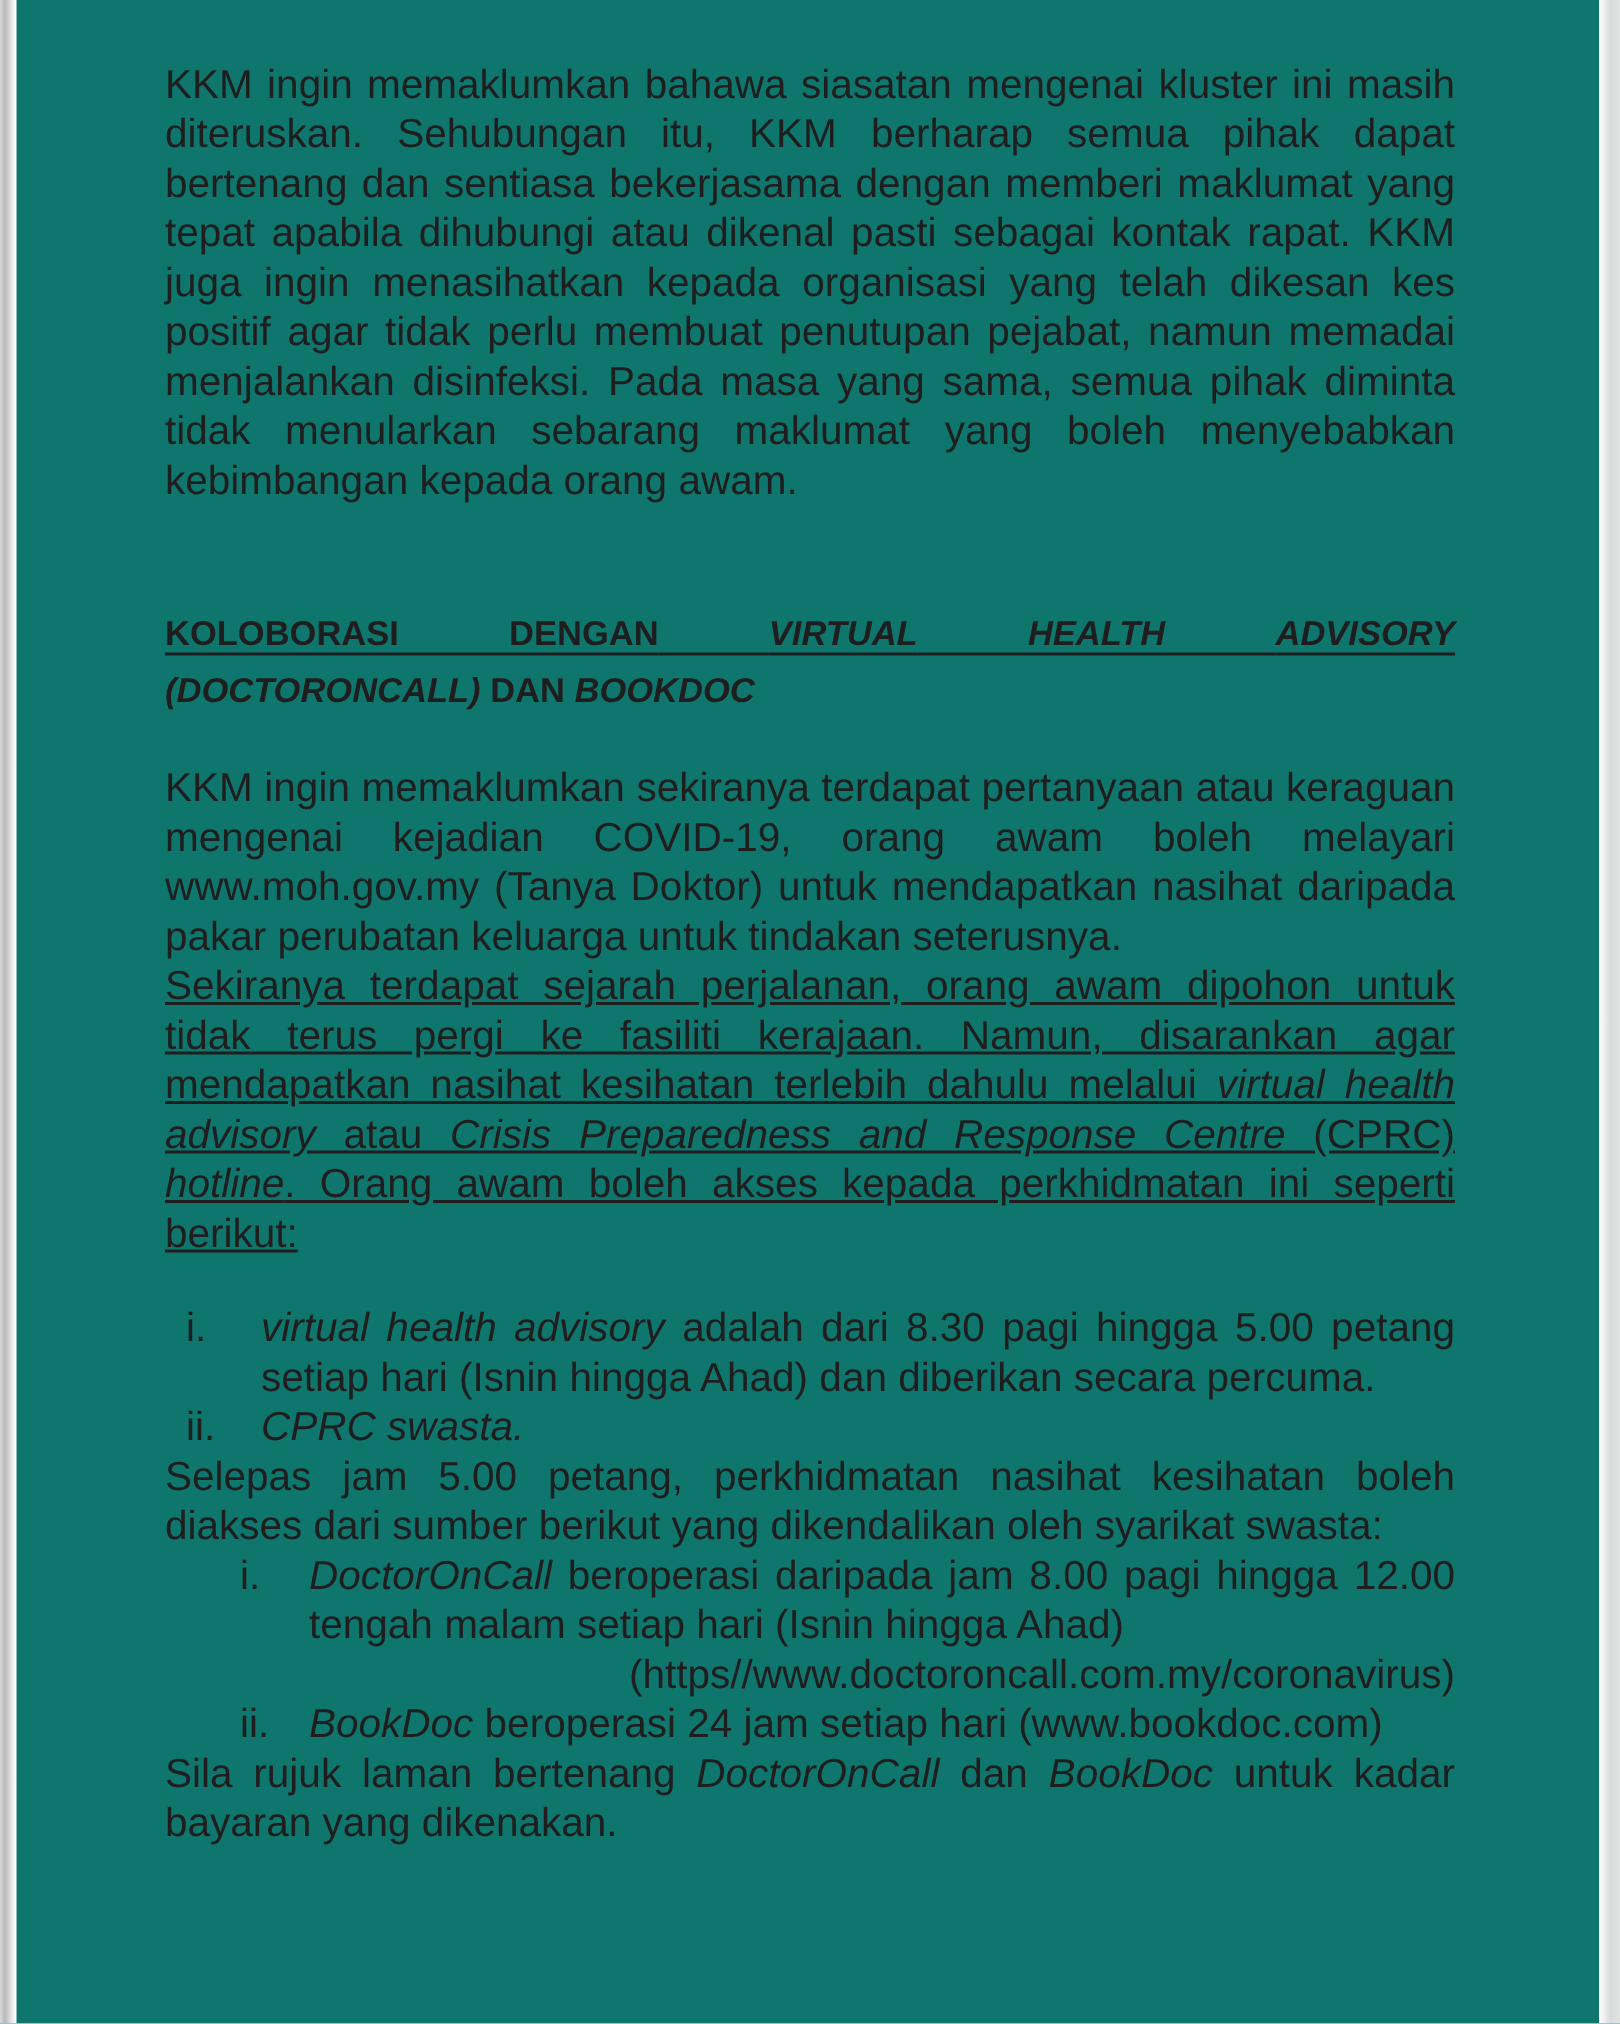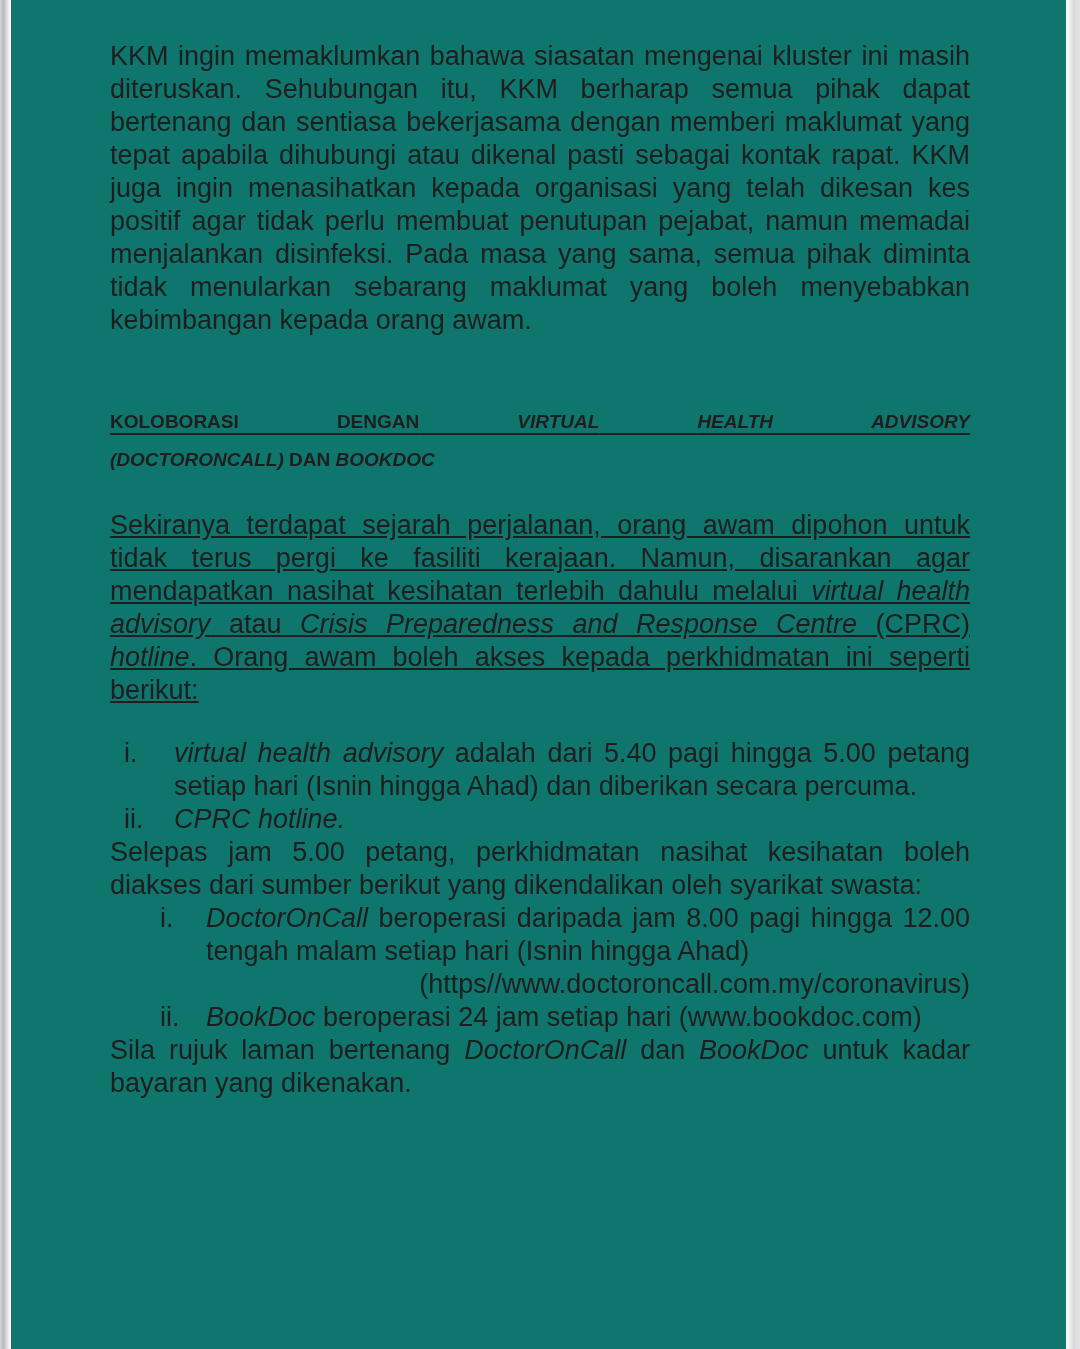--- a/index.html
+++ b/index.html
@@ -35,21 +35,21 @@
     text-align: justify;
   }
 
   p.para { margin: 0; }
   .mt-1 { margin-top: 30px; }
   .mt-2 { margin-top: 38px; text-decoration: underline; }
 
   .heading {
     margin: 66px 0 30px 0;
     font-weight: bold;
-    font-size: 19px;
+    font-size: 23px;
     line-height: 38px;
   }
   .heading-line1 {
     display: block;
     text-align: justify;
     text-align-last: justify;
     text-decoration: underline;
     text-decoration-thickness: 2px;
     text-underline-offset: 5px;
   }
@@ -77,31 +77,32 @@
 
   <div class="content">
 
     <p class="para">KKM ingin memaklumkan bahawa siasatan mengenai kluster ini masih diteruskan. Sehubungan itu, KKM berharap semua pihak dapat bertenang dan sentiasa bekerjasama dengan memberi maklumat yang tepat apabila dihubungi atau dikenal pasti sebagai kontak rapat. KKM juga ingin menasihatkan kepada organisasi yang telah dikesan kes positif agar tidak perlu membuat penutupan pejabat, namun memadai menjalankan disinfeksi. Pada masa yang sama, semua pihak diminta tidak menularkan sebarang maklumat yang boleh menyebabkan kebimbangan kepada orang awam.</p>
 
     <h2 class="heading">
       <span class="heading-line1"><span>KOLOBORASI</span> <span>DENGAN</span> <em>VIRTUAL</em> <em>HEALTH</em> <em>ADVISORY</em></span>
       <span class="heading-line2"><span class="ul"><em>(DOCTORONCALL)</em><span> DAN </span><em>BOOKDOC</em></span></span>
     </h2>
 
+    <p class="para mt-1">KKM ingin memaklumkan sekiranya terdapat pertanyaan atau keraguan mengenai kejadian COVID-19, orang awam boleh melayari www.moh.gov.my (Tanya Doktor) untuk mendapatkan nasihat daripada pakar perubatan keluarga untuk tindakan seterusnya.</p>
 
     <p class="para mt-2"><span>Sekiranya terdapat sejarah perjalanan, orang awam dipohon untuk tidak terus pergi ke fasiliti kerajaan. Namun, disarankan agar mendapatkan nasihat kesihatan terlebih dahulu melalui </span><em>virtual health advisory</em><span> atau </span><em>Crisis Preparedness and Response Centre</em><span> (CPRC) </span><em>hotline</em><span>. Orang awam boleh akses kepada perkhidmatan ini seperti berikut:</span></p>
 
     <div class="list list1">
       <div class="list-item">
         <span class="marker">i.</span>
-        <span class="item-content"><em>virtual health advisory</em><span> adalah dari 5.40 pagi hingga 5.00 petang setiap hari (Isnin hingga Ahad) dan diberikan secara percuma.</span></span>
+        <span class="item-content"><em>virtual health advisory</em><span> adalah dari 8.30 pagi hingga 5.00 petang setiap hari (Isnin hingga Ahad) dan diberikan secara percuma.</span></span>
       </div>
       <div class="list-item">
         <span class="marker">ii.</span>
-        <span class="item-content"><em>CPRC hotline.</em></span>
+        <span class="item-content"><em>CPRC swasta.</em></span>
       </div>
     </div>
 
     <p class="para mt-1">Selepas jam 5.00 petang, perkhidmatan nasihat kesihatan boleh diakses dari sumber berikut yang dikendalikan oleh syarikat swasta:</p>
 
     <div class="list list2" style="margin-top:0;">
       <div class="list-item">
         <span class="marker">i.</span>
         <span class="item-content"><em>DoctorOnCall</em><span> beroperasi daripada jam 8.00 pagi hingga 12.00 tengah malam setiap hari (Isnin hingga Ahad)</span><span class="url-line" style="display:block;text-align:right;">(https//www.doctoroncall.com.my/coronavirus)</span></span>
       </div>

